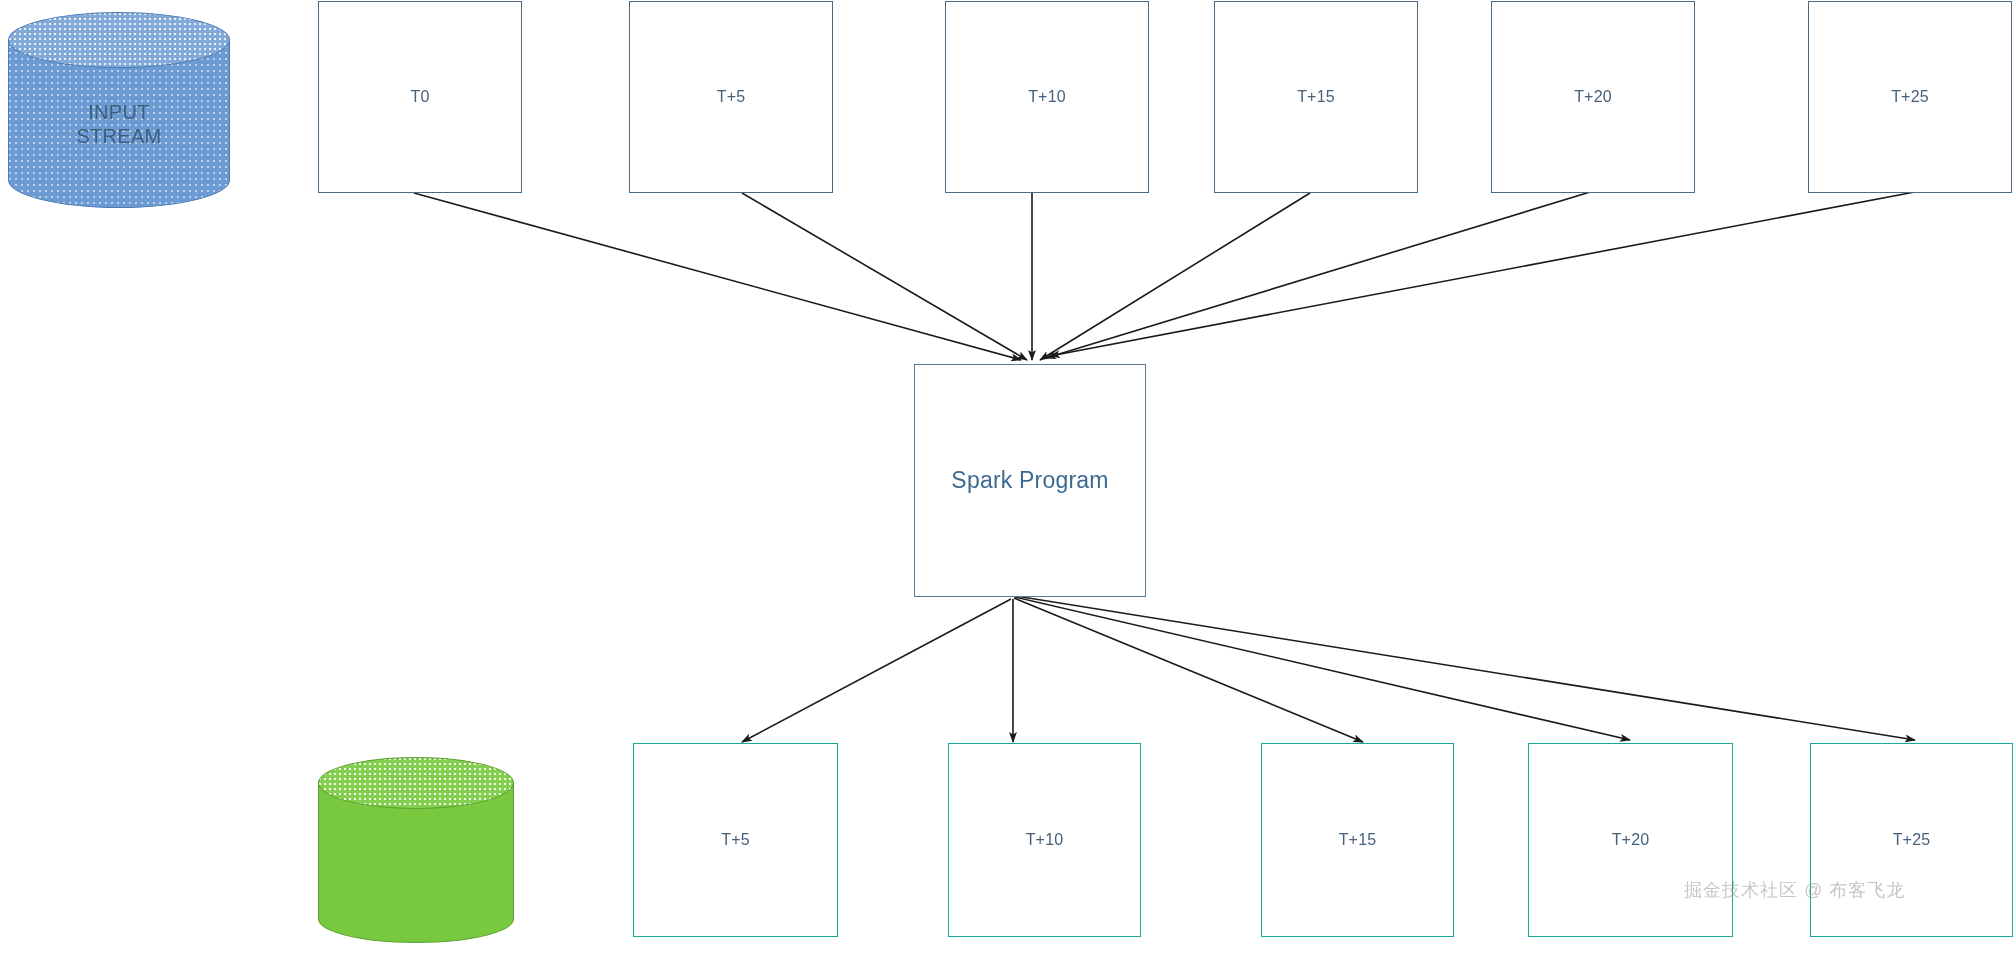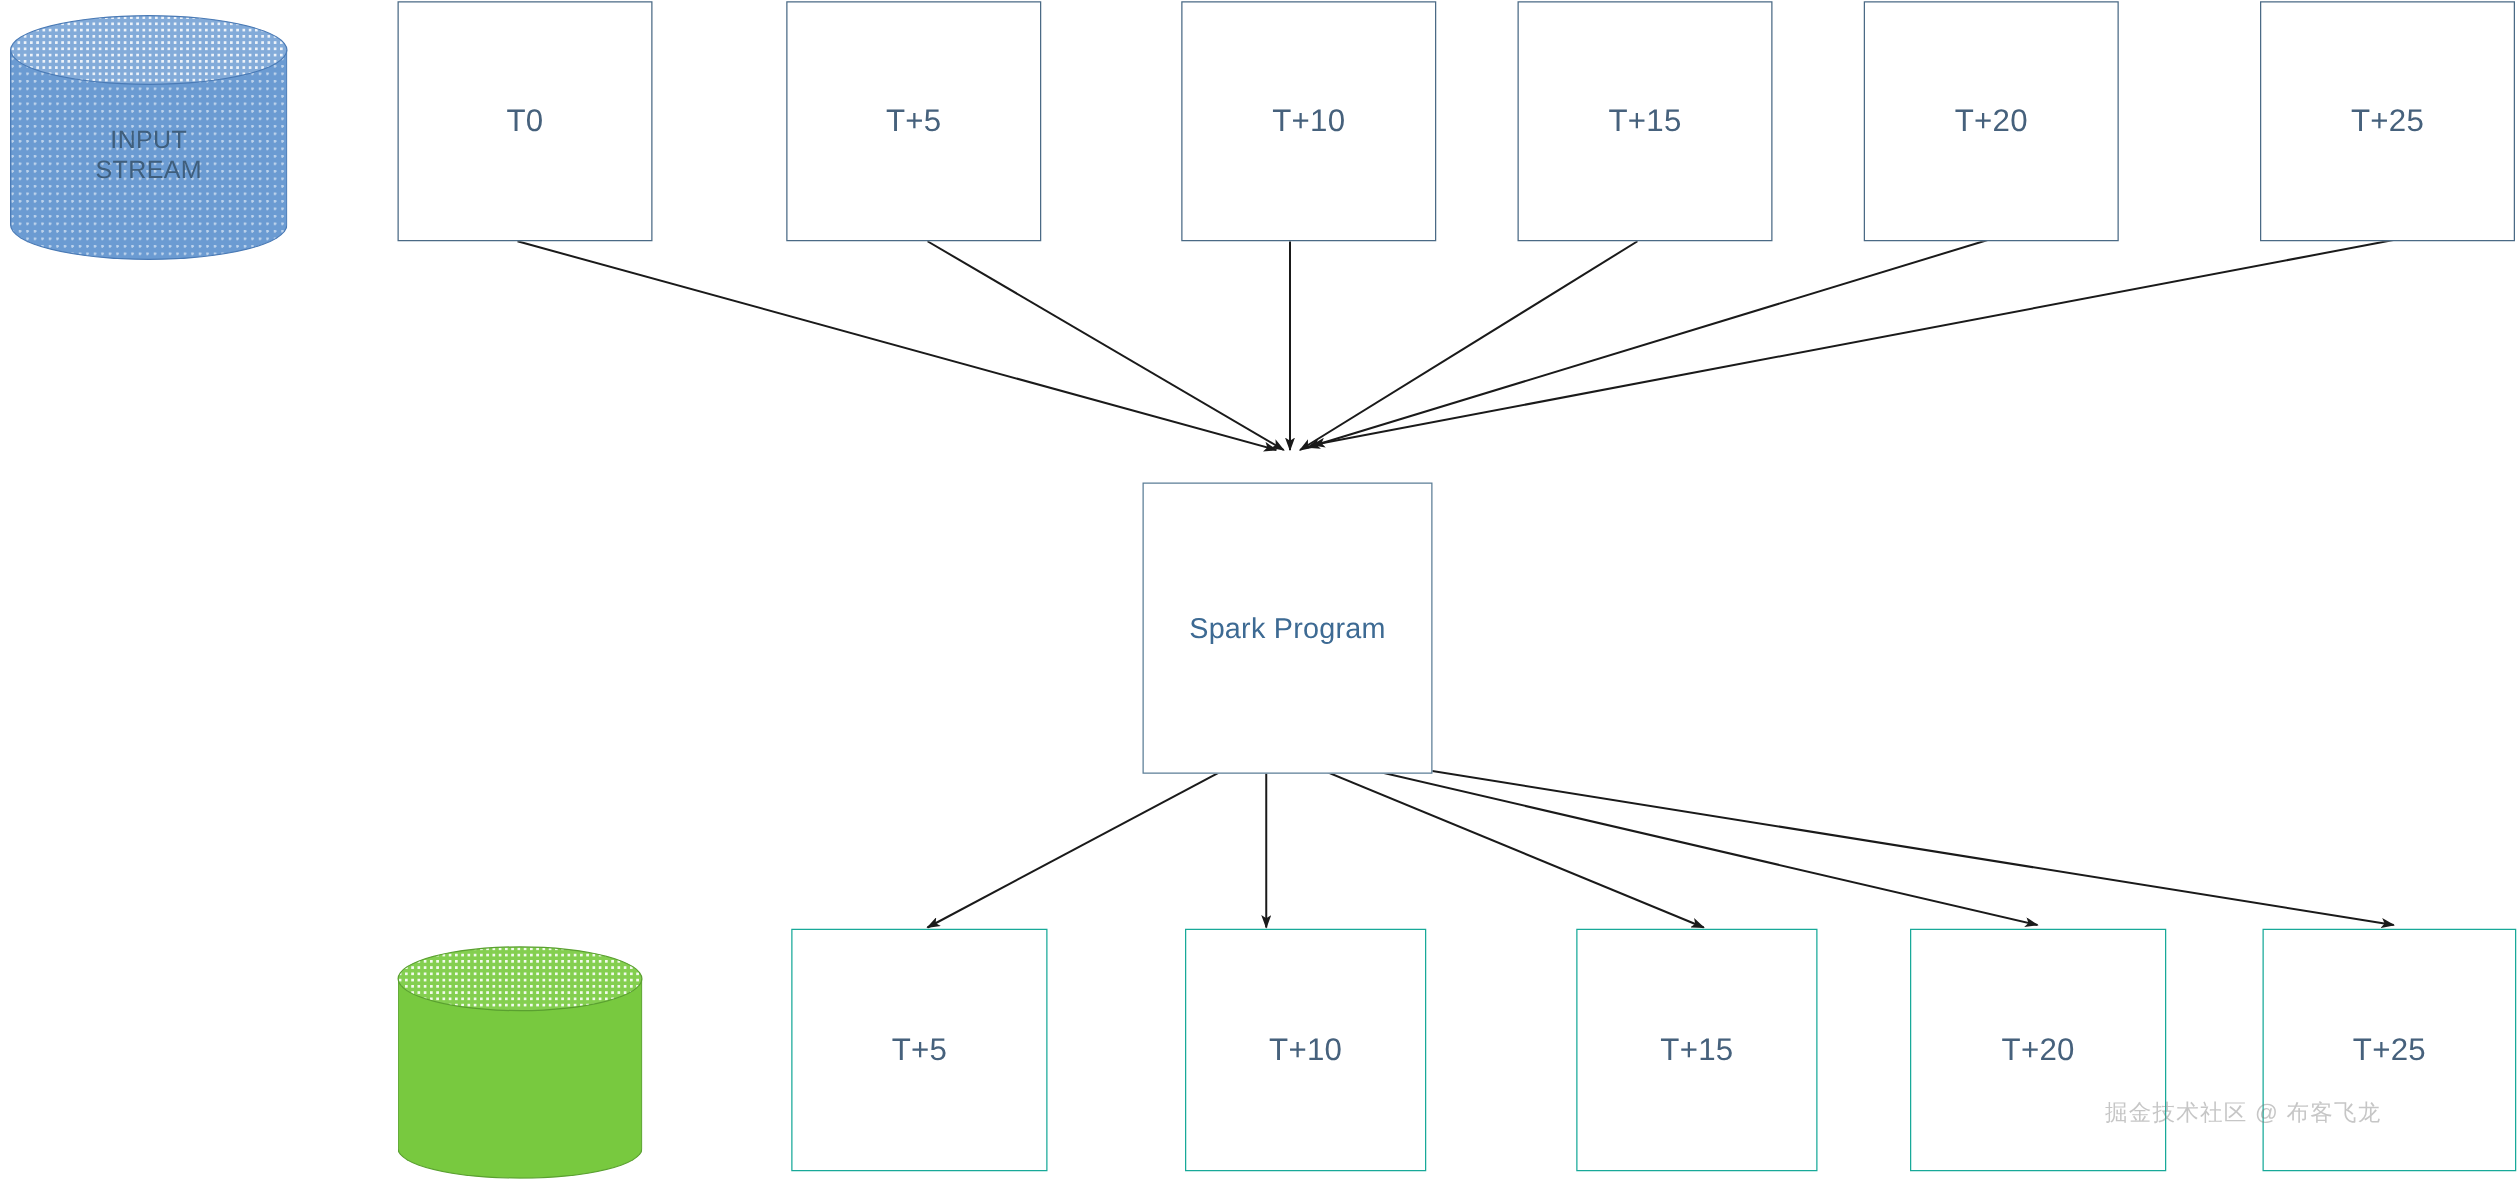--- a/index.html
+++ b/index.html
@@ -35,21 +35,21 @@
   }
 
   
   .tbox {
     position: absolute;
     box-sizing: border-box;
     background: #ffffff;
     display: flex;
     align-items: center;
     justify-content: center;
-    font-size: 25px;
+    font-size: 16px;
     letter-spacing: 0.2px;
   }
   .tbox.input-box {
     border: 1.4px solid #4a6a85;
     color: #46617c;
   }
   .tbox.output-box {
     border: 1.4px solid #18a999;
     color: #46617c;
   }
@@ -178,21 +178,21 @@
   <div class="tbox input-box" style="left:629px; top:1px; width:204px; height:192px;">T+5</div>
 
   <div class="tbox input-box" style="left:945px; top:1px; width:204px; height:192px;">T+10</div>
 
   <div class="tbox input-box" style="left:1214px; top:1px; width:204px; height:192px;">T+15</div>
 
   <div class="tbox input-box" style="left:1491px; top:1px; width:204px; height:192px;">T+20</div>
 
   <div class="tbox input-box" style="left:1808px; top:1px; width:204px; height:192px;">T+25</div>
 
-  <div class="tbox spark-box" style="left:914px; top:364px; width:232px; height:233px;margin-top:22px;">Spark Program</div>
+  <div class="tbox spark-box" style="left:914px; top:364px; width:232px; height:233px;">Spark Program</div>
 
   <div class="cyl cyl-output" style="left:318px; top:757px; width:196px; height:187px;">
     <div class="cyl-body" style="top:26px; height:160px;"></div>
     <div class="cyl-top" style="top:0px; height:52px;"></div>
   </div>
 
   <div class="tbox output-box" style="left:633px; top:743px; width:205px; height:194px;">T+5</div>
 
   <div class="tbox output-box" style="left:948px; top:743px; width:193px; height:194px;">T+10</div>
 

